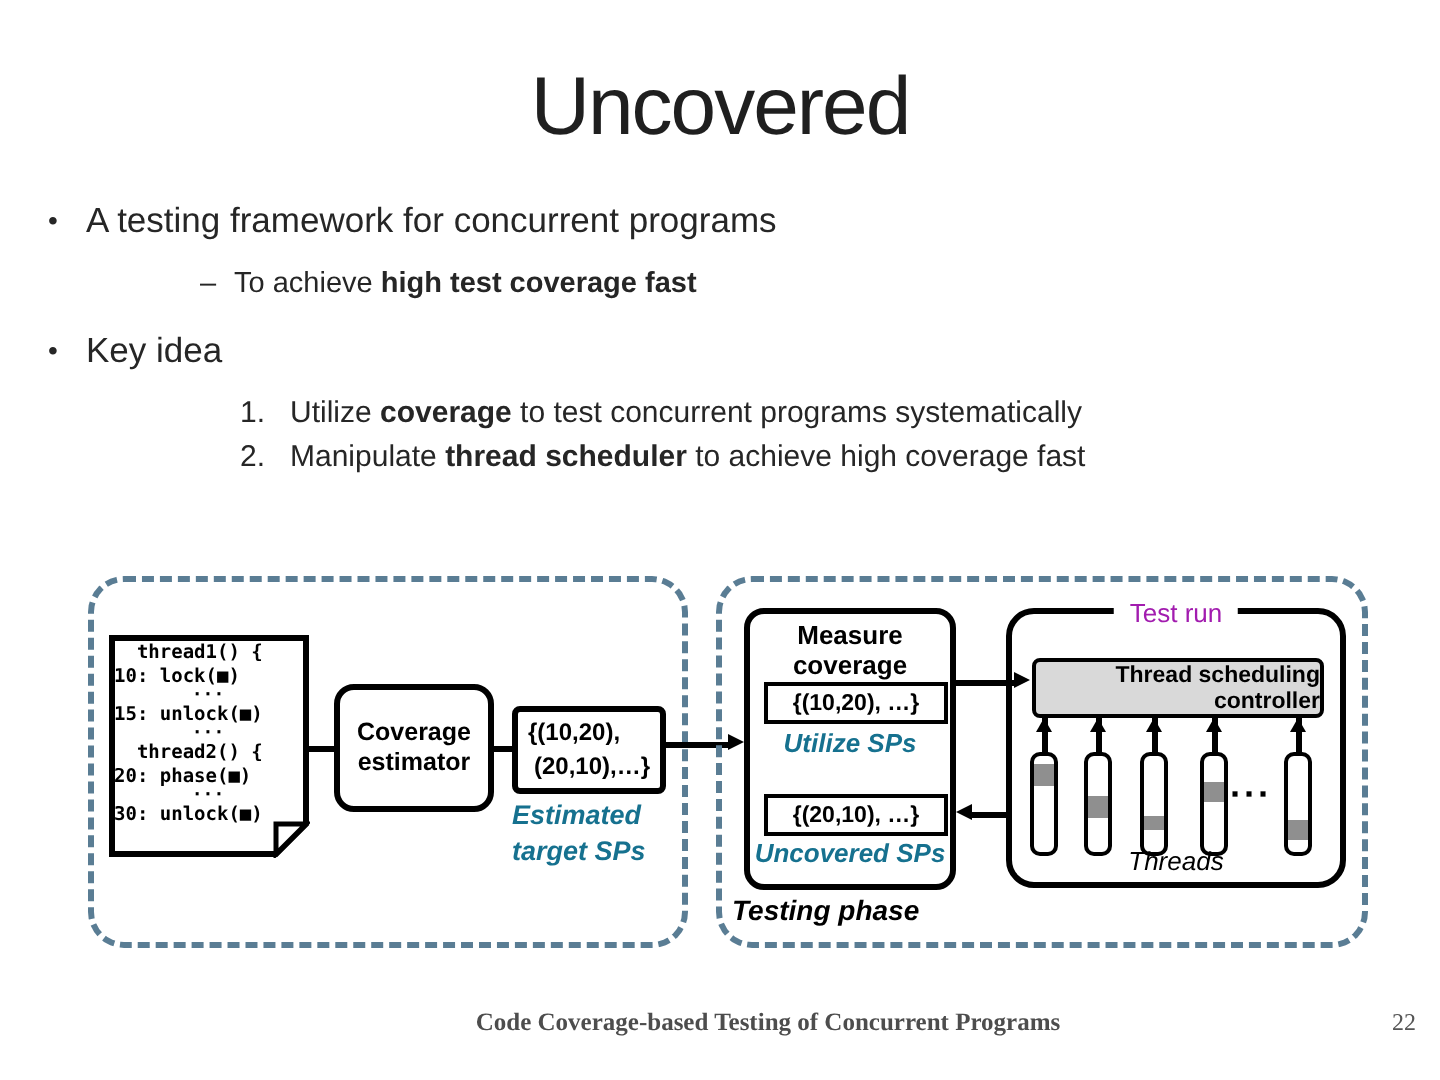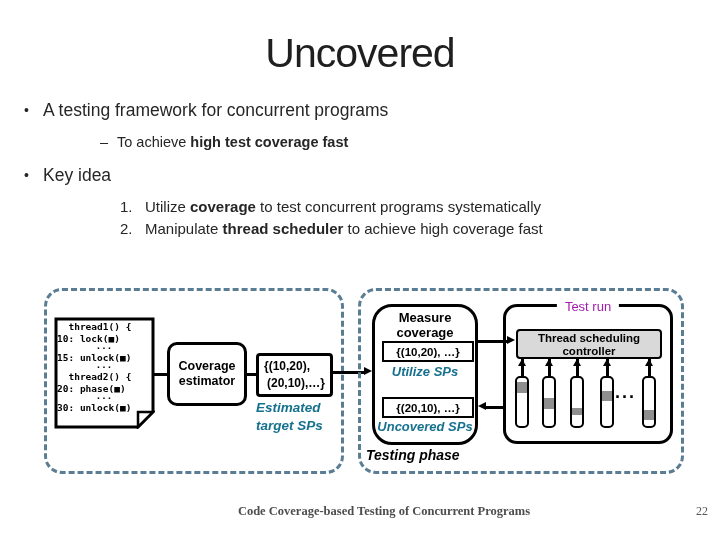--- a/index.html
+++ b/index.html
@@ -42,36 +42,36 @@
              border-radius:10px;display:flex;align-items:center;justify-content:center;
              text-align:center;font-weight:bold;font-size:12.5px;line-height:15px;box-sizing:border-box;color:#000;}
   .sp-box{position:absolute;left:256px;top:353px;width:77px;height:44px;border:3px solid #000;
           border-radius:4px;box-sizing:border-box;padding:2px 0 0 5px;font-weight:bold;
           font-size:12px;line-height:17px;color:#000;}
   .sp-box .l2{padding-left:3px;}
   .sp-caption{position:absolute;left:256px;top:399px;font-size:13.5px;font-weight:bold;
               font-style:italic;color:var(--accent);line-height:18px;}
   
   .measure{position:absolute;left:372px;top:304px;width:106px;height:141px;border:3px solid #000;
-           border-radius:20px;box-sizing:border-box;}
+           border-radius:10px;box-sizing:border-box;}
   .measure .m-title{position:absolute;top:3px;width:100%;text-align:center;font-weight:bold;
                     font-size:13px;line-height:15px;color:#000;}
   .set-box{position:absolute;left:7px;width:92px;height:21px;border:2px solid #000;box-sizing:border-box;
            display:flex;align-items:center;justify-content:center;font-weight:bold;font-size:11.5px;color:#000;}
   .cov-set{top:34px;} .unc-set{top:90px;}
   .sp-label{position:absolute;width:100%;text-align:center;font-weight:bold;font-style:italic;
             font-size:13px;color:var(--accent);}
   .cov-lab{top:57px;} .unc-lab{top:112px;}
   
   .testrun{position:absolute;left:503px;top:304px;width:170px;height:140px;border:3px solid #000;
            border-radius:14px;box-sizing:border-box;}
   .tr-title{position:absolute;top:-8px;left:50%;transform:translateX(-50%);background:#fff;
             padding:0 8px;font-weight:normal;font-size:13px;white-space:nowrap;color:#a21caf;}
   .controller{position:absolute;left:10px;top:22px;width:146px;height:30px;background:var(--ctrl);
-              border:2.5px solid #000;border-radius:4px;box-sizing:border-box;text-align:center;
+              border:2.5px solid #000;border-radius:4px;box-sizing:border-box;text-align:right;
               font-weight:bold;font-size:11.5px;line-height:12.5px;padding-top:1px;color:#000;}
   .vline{position:absolute;width:2.5px;background:#000;top:52px;height:18px;}
   .tbar{position:absolute;top:69px;width:14px;height:52px;border:2.5px solid #000;border-radius:5px;
         box-sizing:border-box;background:#fff;}
   .seg{position:absolute;left:0;width:100%;background:var(--seg);}
   .tr-dots{position:absolute;left:109px;top:80px;font-weight:bold;font-size:18px;letter-spacing:1px;color:#000;}
   .threads-lab{position:absolute;top:116px;width:100%;text-align:center;font-style:italic;
                font-size:13px;color:#000;}
   
   .footer{position:absolute;top:504px;left:0;width:100%;text-align:center;
@@ -188,20 +188,21 @@
         <div class="seg" style="top:30px;height:7px;"></div>
       </div>
     <div class="tbar" style="left:94px;">
         <div class="seg" style="top:13px;height:10px;"></div>
       </div>
     <div class="tbar" style="left:136px;">
         <div class="seg" style="top:32px;height:10px;"></div>
       </div>
 
     <div class="tr-dots">···</div>
+    <div class="threads-lab">Threads</div>
   </div>
 
   <div class="phase-label" style="left:366px;top:447px;">Testing phase</div>
 
   <div class="footer">Code Coverage-based Testing of Concurrent Programs</div>
   <div class="page-num">22</div>
 
 </div>
 
 </body></html>

